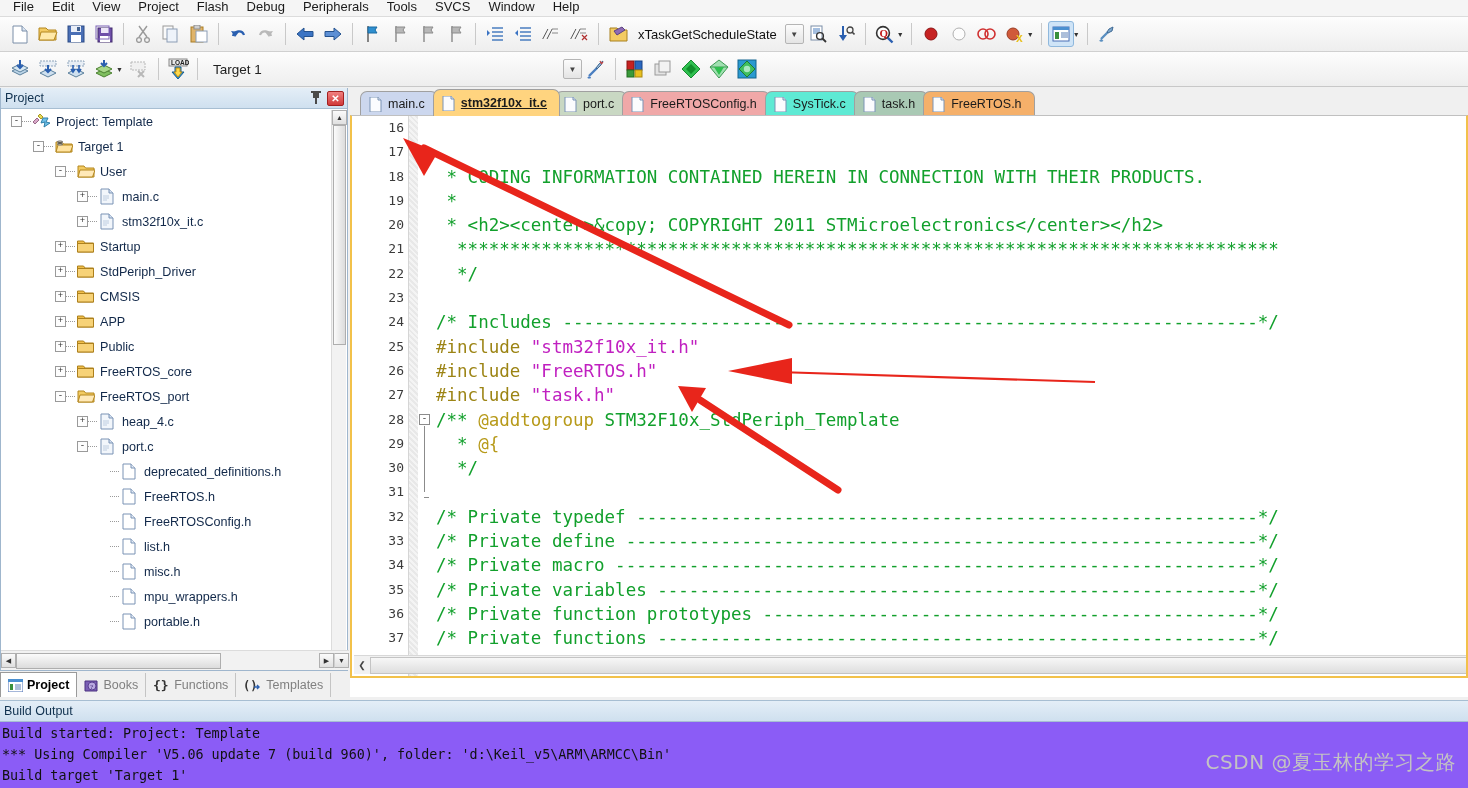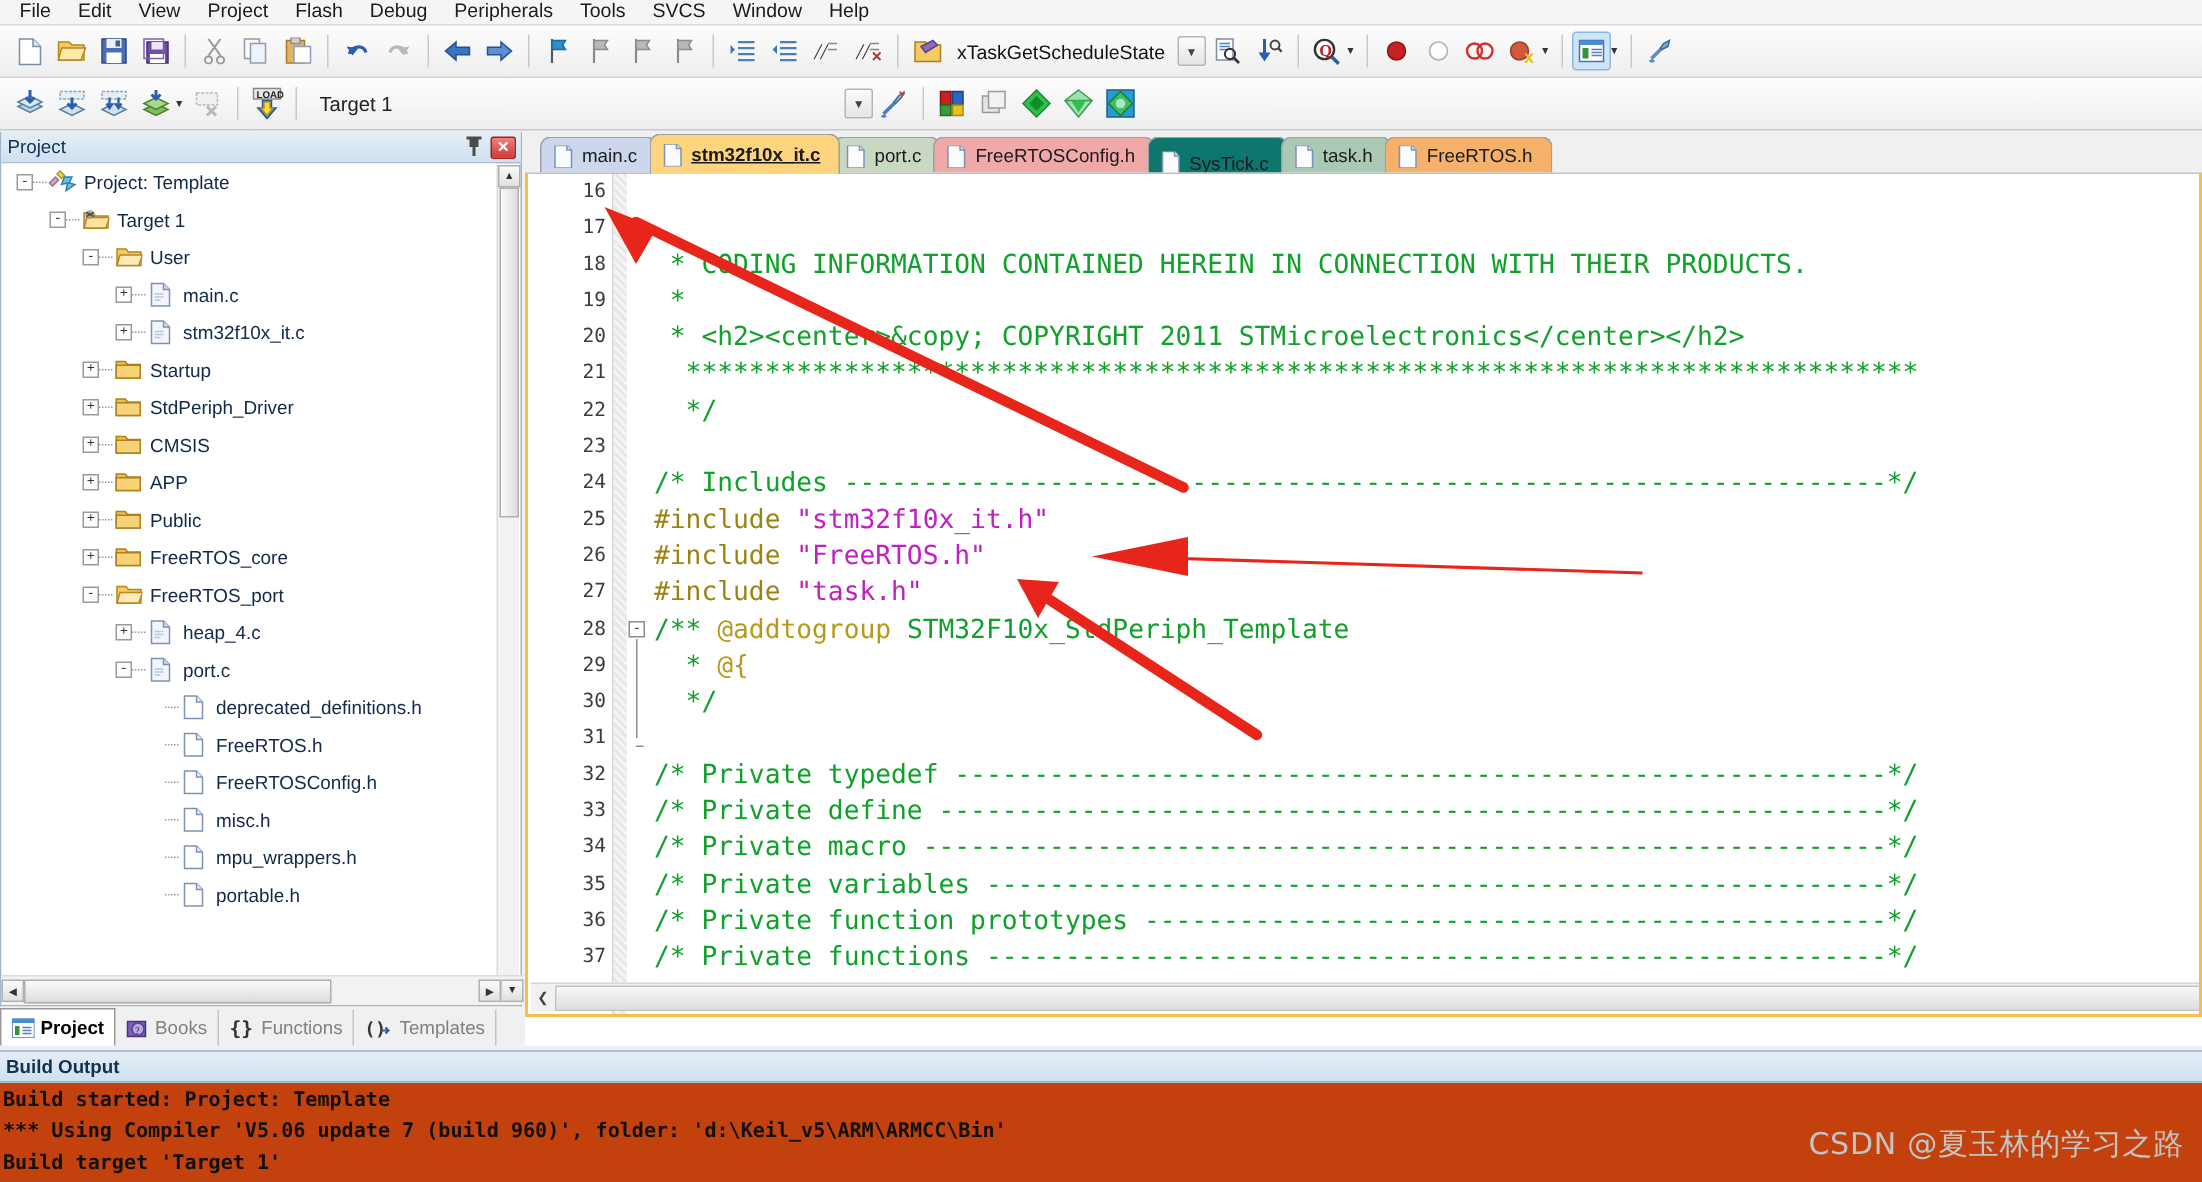--- a/index.html
+++ b/index.html
@@ -225,21 +225,21 @@
     display: flex; align-items: center;
   }
   .code-hscroll .lbtn {
     width: 16px; height: 17px; display: flex; align-items: center; justify-content: center;
     font-size: 9px; color: #444;
   }
 
   
   .build-panel {
     position: absolute; left: 0; top: 700px; width: 1468px; height: 88px;
-    background: #c2410c; border-top: 1px solid #a7bed2; font-weight: bold;
+    background: #8b5cf6; border-top: 1px solid #a7bed2;
   }
   .build-head {
     height: 21px; background: linear-gradient(#e4eef7,#cfe0ef);
     border-bottom: 1px solid #a7bed2;
     display: flex; align-items: center;
     font-size: 12.5px; color: #10314f; padding-left: 4px;
   }
   .build-body {
     position: absolute; top: 22px; left: 0; width: 1468px; height: 66px;
     font-family: "DejaVu Sans Mono","Liberation Mono", monospace;
@@ -764,20 +764,30 @@
         </div>
         <div class="trow">
           <div style="flex: 0 0 auto; width: 98px; height: 1px;"></div>
           <div class="tgl blank"></div>
           <div class="dots"></div>
           <div class="ico"><svg width="19" height="17" viewBox="0 0 19 17">
               <path d="M3 1h8l4 4v11H3z" fill="#ffffff" stroke="#7b93b5"></path>
               <path d="M11 1v4h4" fill="#e3ebf6" stroke="#7b93b5"></path>
             </svg></div>
           <div class="tlabel">FreeRTOSConfig.h</div>
+        </div>
+        <div class="trow">
+          <div style="flex: 0 0 auto; width: 98px; height: 1px;"></div>
+          <div class="tgl blank"></div>
+          <div class="dots"></div>
+          <div class="ico"><svg width="19" height="17" viewBox="0 0 19 17">
+              <path d="M3 1h8l4 4v11H3z" fill="#ffffff" stroke="#7b93b5"></path>
+              <path d="M11 1v4h4" fill="#e3ebf6" stroke="#7b93b5"></path>
+            </svg></div>
+          <div class="tlabel">list.h</div>
         </div>
         <div class="trow">
           <div style="flex: 0 0 auto; width: 98px; height: 1px;"></div>
           <div class="tgl blank"></div>
           <div class="dots"></div>
           <div class="ico"><svg width="19" height="17" viewBox="0 0 19 17">
               <path d="M3 1h8l4 4v11H3z" fill="#ffffff" stroke="#7b93b5"></path>
               <path d="M11 1v4h4" fill="#e3ebf6" stroke="#7b93b5"></path>
             </svg></div>
           <div class="tlabel">misc.h</div>
@@ -892,21 +902,21 @@
         </div>
         <div class="etab" style="background: rgb(240, 168, 168);">
           <span style="display: flex; align-items: center;">
             <svg width="13" height="15" viewBox="0 0 13 15">
               <path d="M1 0h8l3 3v12H1z" fill="#fbfcfe" stroke="#7b93b5"></path>
               <path d="M9 0v3h3" fill="#dde6f3" stroke="#7b93b5"></path>
             </svg>
           </span>
           <span class="tlbl">FreeRTOSConfig.h</span>
         </div>
-        <div class="etab" style="background: #0f766e; align-items: flex-end;">
+        <div class="etab" style="background: #5eead4;">
           <span style="display: flex; align-items: center;">
             <svg width="13" height="15" viewBox="0 0 13 15">
               <path d="M1 0h8l3 3v12H1z" fill="#fbfcfe" stroke="#7b93b5"></path>
               <path d="M9 0v3h3" fill="#dde6f3" stroke="#7b93b5"></path>
             </svg>
           </span>
           <span class="tlbl">SysTick.c</span>
         </div>
         <div class="etab" style="background: rgb(169, 201, 180);">
           <span style="display: flex; align-items: center;">

